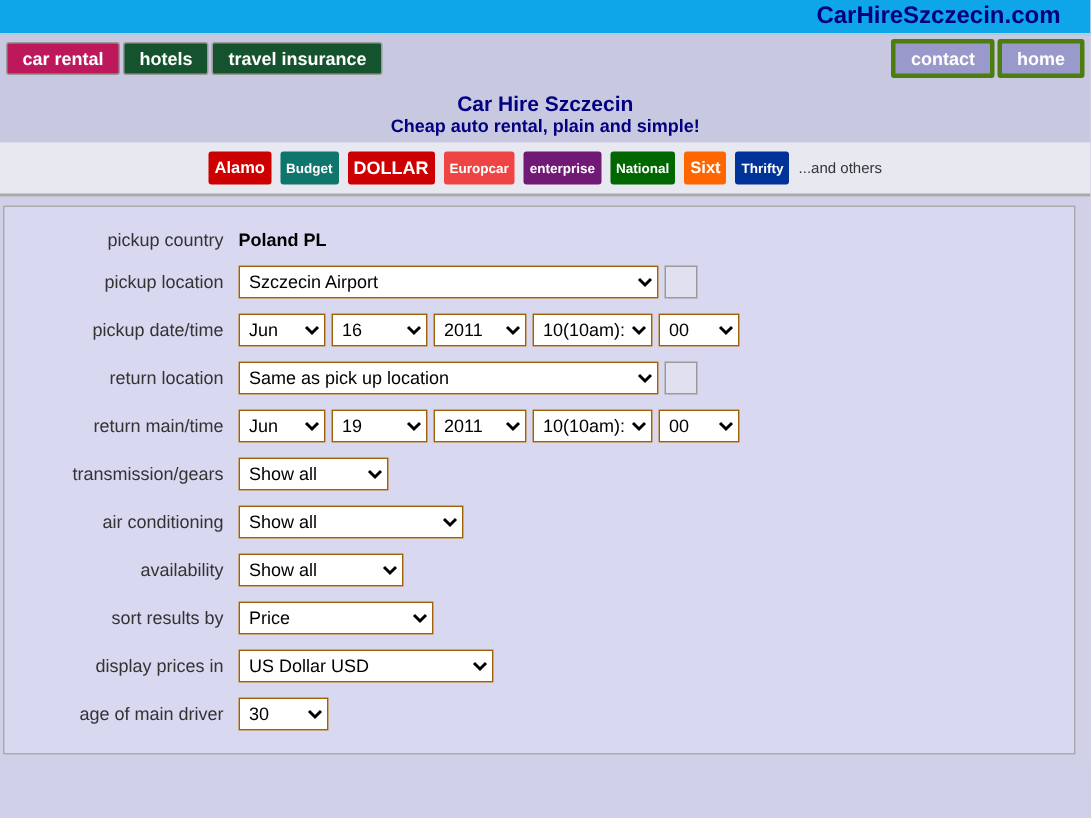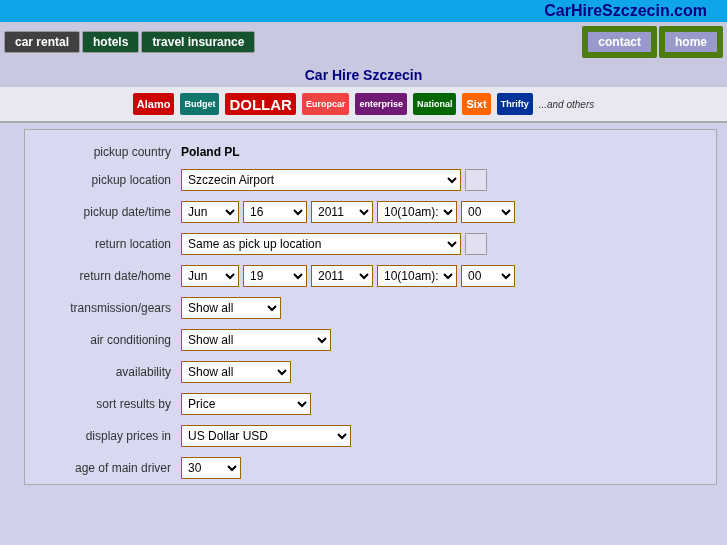--- a/index.html
+++ b/index.html
@@ -32,33 +32,33 @@
       padding: 3px 10px;
       font-size: 12px;
       cursor: pointer;
       border: 1px solid #999;
       background: #14532d;
       color: #fff;
       font-weight: bold;
       border-radius: 2px;
     }
     .nav-tab.active {
-      background: #404040;
+      background: #be185d;
       color: #fff;
     }
     .nav-right {
       margin-left: auto;
       display: flex;
       gap: 2px;
     }
     .nav-btn {
       padding: 3px 10px;
       font-size: 12px;
       cursor: pointer;
-      border: 6px solid #4d7c0f;
+      border: 3px solid #4d7c0f;
       background: #9999cc;
       color: #fff;
       font-weight: bold;
       border-radius: 2px;
     }
 
     
     .header {
       background: #c8c8e0;
       text-align: center;
@@ -83,34 +83,34 @@
       display: flex;
       align-items: center;
       justify-content: center;
       font-size: 10px;
       font-weight: bold;
       border-radius: 2px;
       padding: 2px 4px;
     }
     .brand-alamo { background: #cc0000; color: #fff; font-size: 11px; }
     .brand-budget { background: #0f766e; color: #fff; font-size: 9px; }
-    .brand-dollar { background: #cc0000; color: #fff; font-size: 15px; }
+    .brand-dollar { background: #cc0000; color: #fff; font-size: 12px; }
     .brand-europcar { background: #ef4444; color: #fff; font-size: 9px; }
     .brand-enterprise { background: #701a75; color: #fff; font-size: 9px; }
     .brand-national { background: #006600; color: #fff; font-size: 9px; }
     .brand-sixt { background: #ff6600; color: #fff; font-size: 11px; font-weight: 900; }
     .brand-thrifty { background: #003399; color: #fff; font-size: 9px; }
-    .brand-others { font-size: 10px; color: #333; font-style: italic; }
+    .brand-others { font-size: 10px; color: #333; }
 
     
     .form-container {
       background: #d8d8f0;
-      margin: 6px 10px 10px 24px;
+      margin: 6px 10px 10px 2px;
       border: 1px solid #aaa;
-      padding: 10px 0 0 0;
+      padding: 10px 0 10px 0;
     }
     .form-row {
       display: flex;
       align-items: center;
       padding: 5px 16px;
     }
     .form-label {
       width: 140px;
       text-align: right;
       padding-right: 10px;
@@ -174,20 +174,21 @@
     <div class="nav-tab">travel insurance</div>
   </div>
   <div class="nav-right">
     <div class="nav-btn">contact</div>
     <div class="nav-btn">home</div>
   </div>
 </div>
 
 <div class="header">
   <div class="header-title">Car Hire Szczecin</div>
+  <div class="header-sub">Cheap auto rental, plain and simple!</div>
 </div>
 
 <div class="brands-bar">
   <div class="brand-logo brand-alamo">Alamo</div>
   <div class="brand-logo brand-budget">Budget</div>
   <div class="brand-logo brand-dollar">DOLLAR</div>
   <div class="brand-logo brand-europcar">Europcar</div>
   <div class="brand-logo brand-enterprise">enterprise</div>
   <div class="brand-logo brand-national">National</div>
   <div class="brand-logo brand-sixt">Sixt</div>
@@ -239,21 +240,21 @@
     <div class="form-label">return location</div>
     <div class="form-control">
       <select class="select-location">
         <option>Same as pick up location</option>
       </select>
       <div class="map-btn"></div>
     </div>
   </div>
 
   <div class="form-row">
-    <div class="form-label">return date/home</div>
+    <div class="form-label">return main/time</div>
     <div class="form-control">
       <select class="select-month">
         <option>Jun</option>
       </select>
       <select class="select-day">
         <option>19</option>
       </select>
       <select class="select-year">
         <option>2011</option>
       </select>

